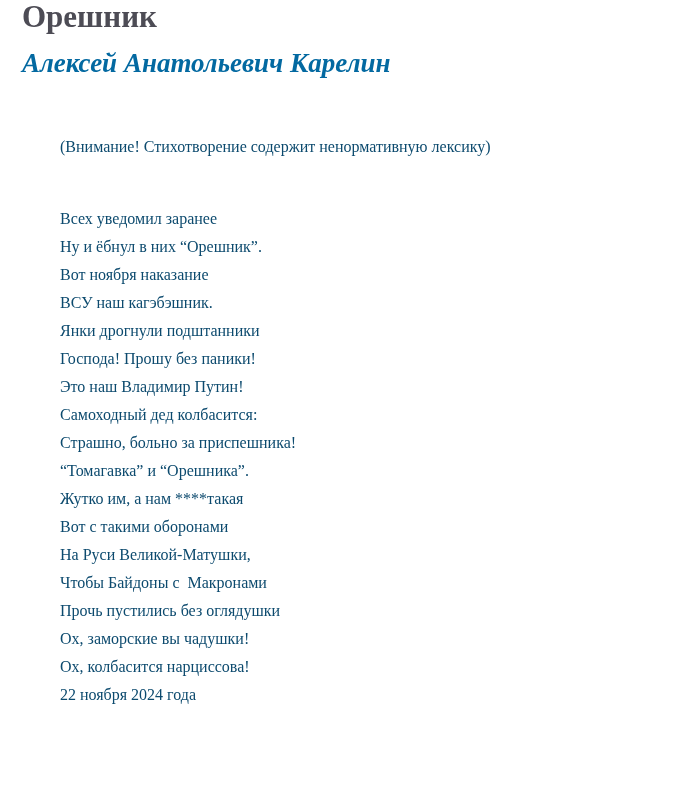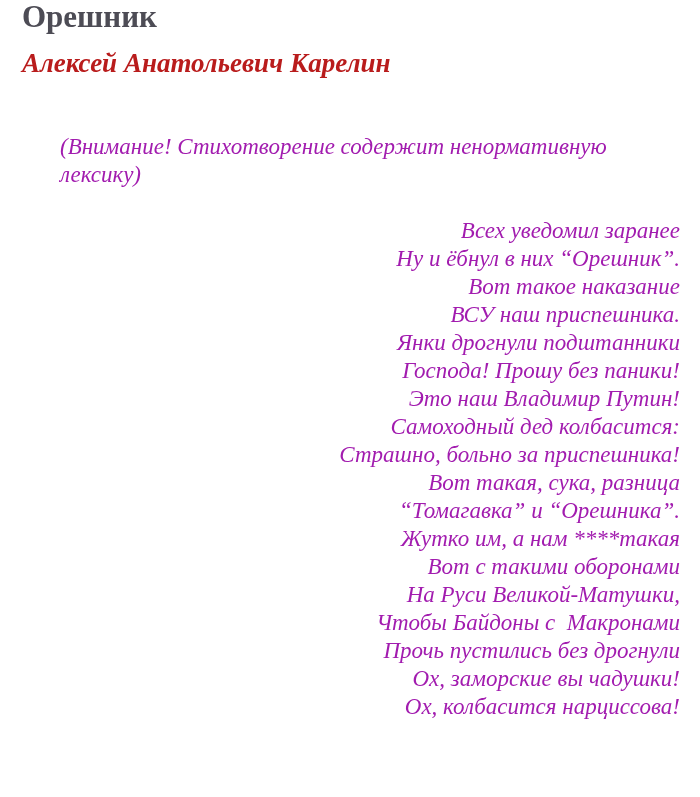--- a/index.html
+++ b/index.html
@@ -26,66 +26,64 @@
     line-height: 34px;
     font-weight: bold;
     color: #4d4c55;
   }
   .author-name {
     margin: 14px 0 0 0;
     font-size: 27px;
     line-height: 30px;
     font-weight: bold;
     font-style: italic;
-    color: #b91c1c;
+    color: #0369a1;
   }
   .poem {
     padding-left: 38px;
-    font-size: 23px;
+    font-size: 16px;
     line-height: 28px;
-    color: #a21caf;
-    font-style: italic;
+    color: #0c4a6e;
   }
   .profanity-warning {
     margin-top: 55px;
     white-space: pre-wrap;
   }
   .poem-lines {
-    margin-top: 28px;
-    text-align: right;
+    margin-top: 44px;
   }
   .poem-line {
     white-space: pre-wrap;
     min-height: 28px;
   }
 </style>
 </head>
 <body>
 
 <div class="page">
   <h1 class="page-title">Орешник</h1>
   <div class="author-name">Алексей Анатольевич Карелин</div>
 
   <div class="poem">
     <div class="profanity-warning">(Внимание! Стихотворение содержит ненормативную лексику)</div>
 
     <div class="poem-lines">
       <div class="poem-line">Всех уведомил заранее</div>
       <div class="poem-line">Ну и ёбнул в них “Орешник”.</div>
-      <div class="poem-line">Вот такое наказание</div>
-      <div class="poem-line">ВСУ наш приспешника.</div>
+      <div class="poem-line">Вот ноября наказание</div>
+      <div class="poem-line">ВСУ наш кагэбэшник.</div>
       <div class="poem-line">Янки дрогнули подштанники</div>
       <div class="poem-line">Господа! Прошу без паники!</div>
       <div class="poem-line">Это наш Владимир Путин!</div>
       <div class="poem-line">Самоходный дед колбасится:</div>
       <div class="poem-line">Страшно, больно за приспешника!</div>
-      <div class="poem-line">Вот такая, сука, разница</div>
       <div class="poem-line">“Томагавка” и “Орешника”.</div>
       <div class="poem-line">Жутко им, а нам ****такая</div>
       <div class="poem-line">Вот с такими оборонами</div>
       <div class="poem-line">На Руси Великой-Матушки,</div>
       <div class="poem-line">Чтобы Байдоны с  Макронами</div>
-      <div class="poem-line">Прочь пустились без дрогнули</div>
+      <div class="poem-line">Прочь пустились без оглядушки</div>
       <div class="poem-line">Ох, заморские вы чадушки!</div>
       <div class="poem-line">Ох, колбасится нарциссова!</div>
+      <div class="poem-line">22 ноября 2024 года</div>
     </div>
   </div>
 </div>
 
 </body></html>

